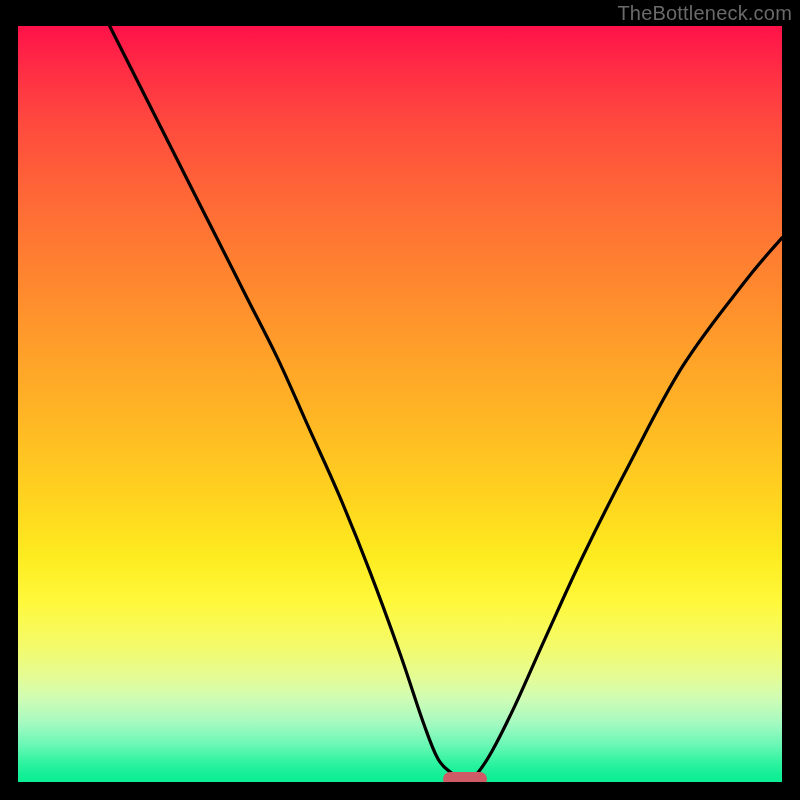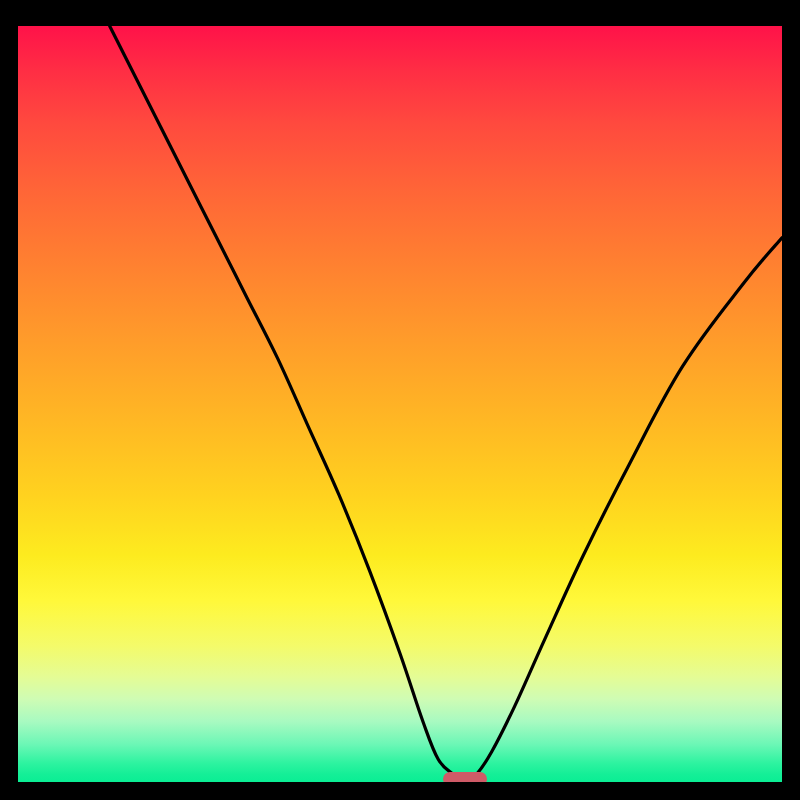--- a/index.html
+++ b/index.html
@@ -74,20 +74,21 @@
     border-radius: 7px;
     background: #cf5b67;
     transform: translate(-50%, -50%);
   }
 </style>
 </head>
 <body>
 
 <div class="frame">
 
+  <div class="watermark">TheBottleneck.com</div>
 
   <div class="plot-area">
     <div class="gradient"></div>
 
     <svg class="curve" viewBox="0 0 764 756" preserveAspectRatio="none">
       <path id="curve-path" fill="none" stroke="#000" stroke-width="3.2" stroke-linejoin="round" stroke-linecap="round" d="M 91.68 0.00 C 97.18 10.89, 111.24 38.71, 122.24 60.48 C 133.24 82.25, 141.80 99.19, 152.80 120.96 C 163.80 142.73, 173.73 162.39, 183.36 181.44 C 192.99 200.49, 198.03 210.47, 206.28 226.80 C 214.53 243.13, 219.57 253.11, 229.20 272.16 C 238.83 291.21, 248.76 309.51, 259.76 332.64 C 270.76 355.77, 279.32 376.19, 290.32 400.68 C 301.32 425.17, 309.88 442.86, 320.88 468.72 C 331.88 494.58, 340.44 515.74, 351.44 544.32 C 362.44 572.90, 372.37 600.26, 382.00 627.48 C 391.63 654.70, 398.04 676.47, 404.92 695.52 C 411.80 714.57, 414.70 723.79, 420.20 733.32 C 425.70 742.85, 430.67 744.36, 435.48 748.44 C 440.29 752.52, 442.81 756.00, 446.94 756.00 C 451.07 756.00, 453.59 753.88, 458.40 748.44 C 463.21 743.00, 466.80 738.01, 473.68 725.76 C 480.56 713.51, 486.97 700.81, 496.60 680.40 C 506.23 659.99, 514.78 639.58, 527.16 612.36 C 539.54 585.14, 550.23 560.50, 565.36 529.20 C 580.49 497.90, 593.32 472.50, 611.20 438.48 C 629.08 404.46, 644.05 372.86, 664.68 340.20 C 685.31 307.54, 707.92 280.17, 725.80 257.04 C 743.68 233.91, 757.12 219.84, 764.00 211.68"></path>
     </svg>
 
     <div id="min-marker" class="marker" style="left: 446.94px; top: 753px; background: rgb(207, 91, 103);"></div>
   </div>

